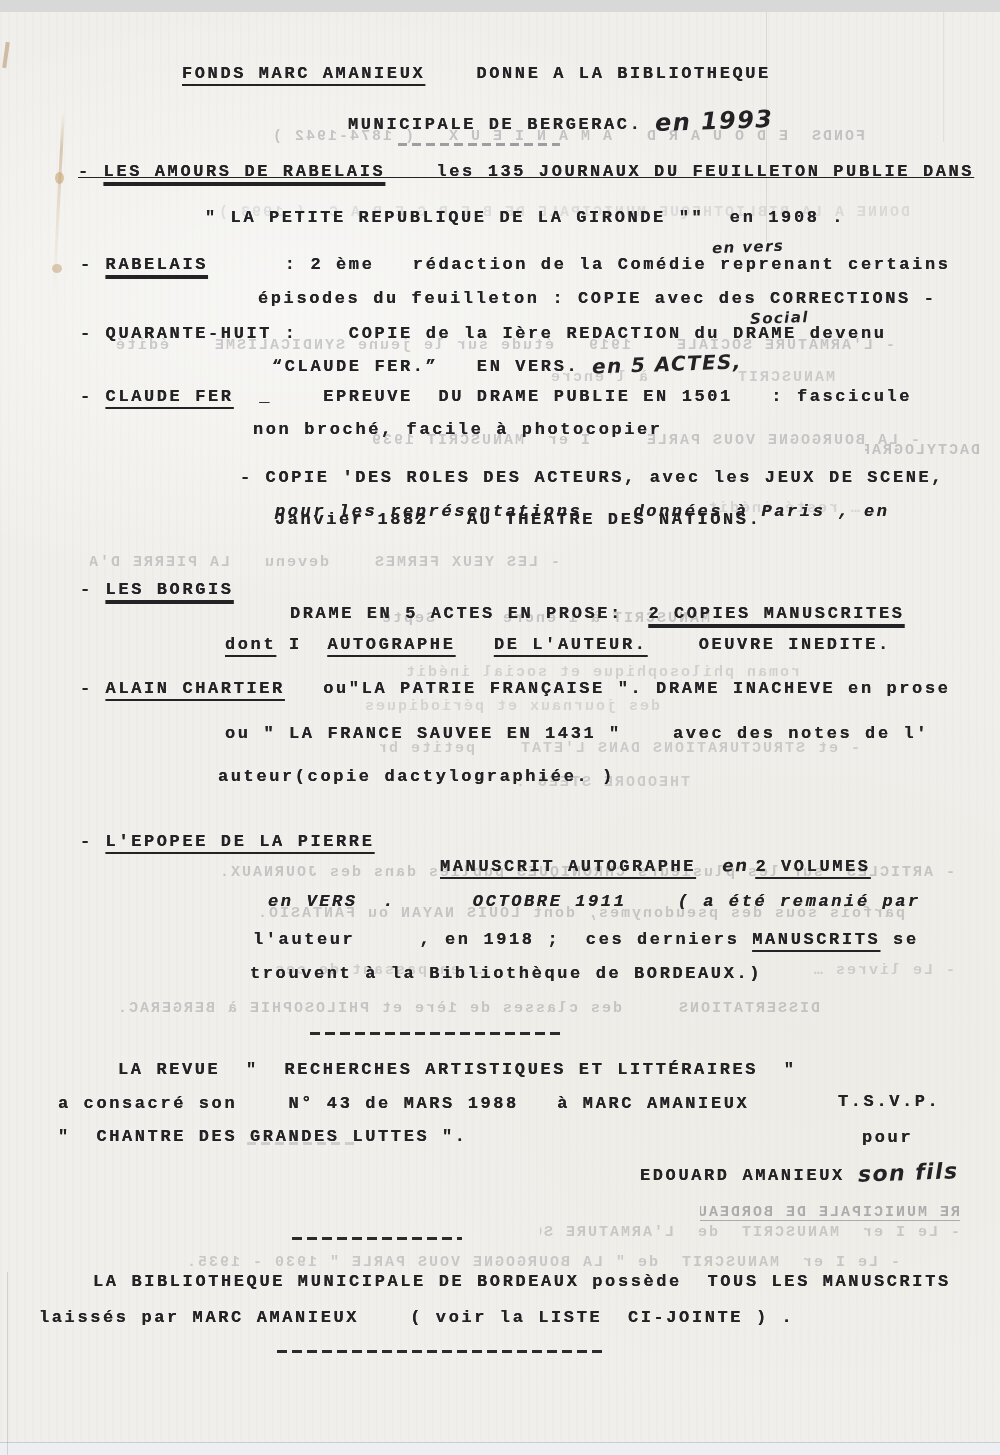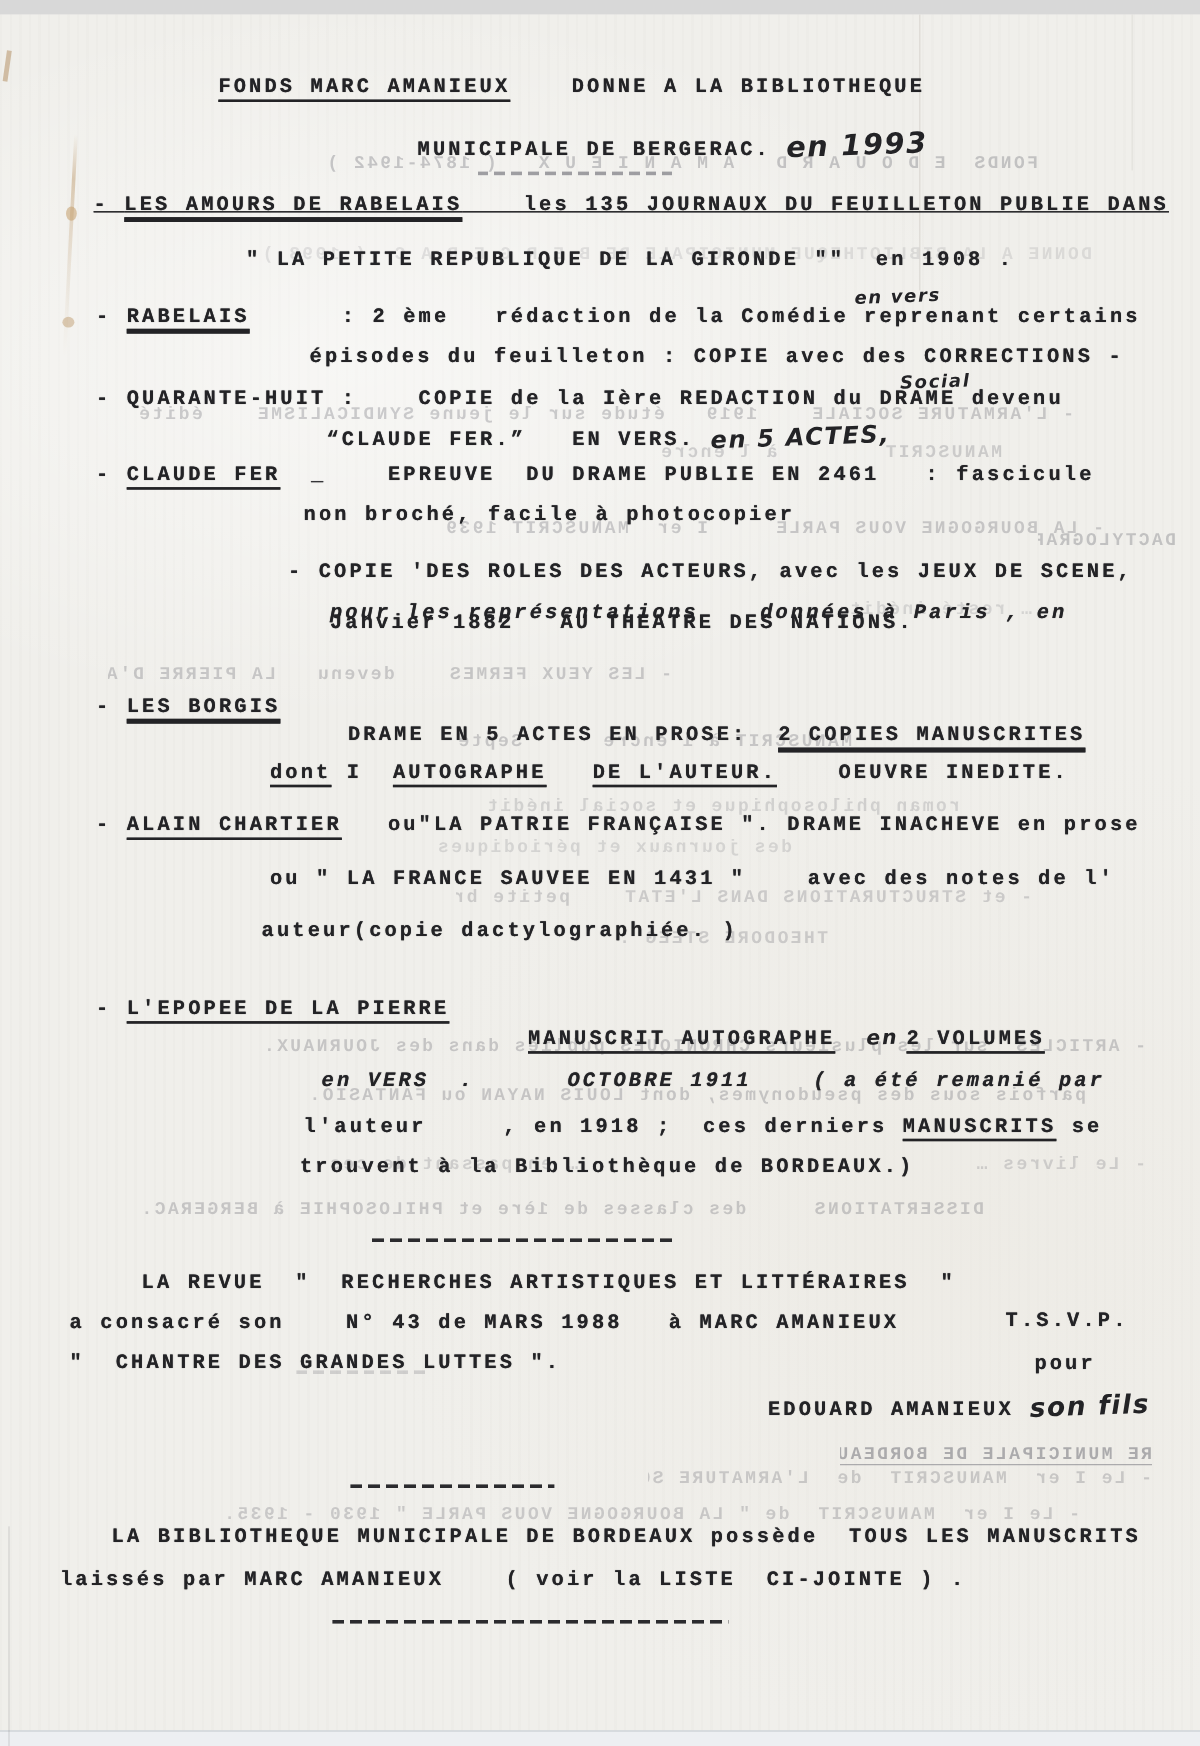--- a/index.html
+++ b/index.html
@@ -50,21 +50,21 @@
       <div class="line" style="left: 182px; top: 52px;"><span class="typed u-solid">FONDS MARC AMANIEUX</span><span class="typed">    DONNE A LA BIBLIOTHEQUE</span></div>
       <div class="line" style="left: 348px; top: 95px;"><span class="typed">MUNICIPALE DE BERGERAC. </span><span class="hand" style="font-size: 24px;">en 1993</span></div>
       <div class="line" style="left: 78px; top: 150px; text-decoration: underline;"><span class="typed">- </span><span class="typed u-heavy">LES AMOURS DE RABELAIS</span><span class="typed">    les 135 JOURNAUX DU FEUILLETON PUBLIE DANS</span></div>
       <div class="line" style="left: 205px; top: 196px;"><span class="typed">" LA PETITE REPUBLIQUE DE LA GIRONDE ""  en 1908 .</span></div>
       <div class="line" style="left: 712px; top: 226px;"><span class="hand" style="font-size: 15px;">en vers</span></div>
       <div class="line" style="left: 80px; top: 243px;"><span class="typed">- </span><span class="typed u-heavy">RABELAIS</span><span class="typed">      : 2 ème   rédaction de la Comédie reprenant certains</span></div>
       <div class="line" style="left: 258px; top: 277px;"><span class="typed">épisodes du feuilleton : COPIE avec des CORRECTIONS -</span></div>
       <div class="line" style="left: 750px; top: 297px;"><span class="hand" style="font-size: 15px;">Social</span></div>
       <div class="line" style="left: 80px; top: 312px;"><span class="typed">- </span><span class="typed u-dashed">QUARANTE-HUIT</span><span class="typed"> :    COPIE de la Ière REDACTION du DRAME devenu</span></div>
       <div class="line" style="left: 272px; top: 340px;"><span class="typed">“CLAUDE FER.”   EN VERS. </span><span class="hand" style="font-size: 20px;">en 5 ACTES,</span></div>
-      <div class="line" style="left: 80px; top: 375px;"><span class="typed">- </span><span class="typed u-solid">CLAUDE FER</span><span class="typed">  _    EPREUVE  DU DRAME PUBLIE EN 2461   : fascicule</span></div>
+      <div class="line" style="left: 80px; top: 375px;"><span class="typed">- </span><span class="typed u-solid">CLAUDE FER</span><span class="typed">  _    EPREUVE  DU DRAME PUBLIE EN 1501   : fascicule</span></div>
       <div class="line" style="left: 253px; top: 408px;"><span class="typed">non broché, facile à photocopier</span></div>
       <div class="line" style="left: 240px; top: 456px;"><span class="typed">- COPIE 'DES ROLES DES ACTEURS, avec les JEUX DE SCENE,</span></div>
       <div class="line" style="left: 275px; top: 490px; font-style: italic;"><span class="typed">pour les représentations    données à Paris , en</span></div>
       <div class="line" style="left: 275px; top: 498px; text-align: right;"><span class="typed">Janvier 1882   AU THEATRE DES NATIONS.</span></div>
       <div class="line" style="left: 80px; top: 568px; text-align: center;"><span class="typed">- </span><span class="typed u-heavy">LES BORGIS</span></div>
       <div class="line" style="left: 290px; top: 592px;"><span class="typed">DRAME EN 5 ACTES EN PROSE:  </span><span class="typed u-heavy">2 COPIES MANUSCRITES</span></div>
       <div class="line" style="left: 225px; top: 623px;"><span class="typed u-solid">dont</span><span class="typed"> I  </span><span class="typed u-solid">AUTOGRAPHE</span><span class="typed">   </span><span class="typed u-solid">DE L'AUTEUR.</span><span class="typed">    OEUVRE INEDITE.</span></div>
       <div class="line" style="left: 80px; top: 667px;"><span class="typed">- </span><span class="typed u-solid">ALAIN CHARTIER</span><span class="typed">   ou"LA PATRIE FRANÇAISE ". DRAME INACHEVE en prose</span></div>
       <div class="line" style="left: 225px; top: 712px;"><span class="typed">ou " LA FRANCE SAUVEE EN 1431 "    avec des notes de l'</span></div>
       <div class="line" style="left: 218px; top: 755px;"><span class="typed">auteur(copie dactylographiée. )</span></div>
@@ -73,21 +73,21 @@
       <div class="line" style="left: 268px; top: 880px; font-style: italic;"><span class="typed">en VERS  .      OCTOBRE 1911    ( a été remanié par</span></div>
       <div class="line" style="left: 253px; top: 918px;"><span class="typed">l'auteur     , en 1918 ;  ces derniers </span><span class="typed u-solid">MANUSCRITS</span><span class="typed"> se</span></div>
       <div class="line" style="left: 250px; top: 952px;"><span class="typed">trouvent à la Bibliothèque de BORDEAUX.)</span></div>
       <div class="line" style="left: 118px; top: 1048px;"><span class="typed">LA REVUE  "  RECHERCHES ARTISTIQUES ET LITTÉRAIRES  "</span></div>
       <div class="line" style="left: 58px; top: 1082px;"><span class="typed">a consacré son    N° 43 de MARS 1988   à MARC AMANIEUX</span></div>
       <div class="line" style="left: 838px; top: 1080px;"><span class="typed">T.S.V.P.</span></div>
       <div class="line" style="left: 58px; top: 1115px;"><span class="typed">"  CHANTRE DES GRANDES LUTTES ".</span></div>
       <div class="line" style="left: 862px; top: 1116px;"><span class="typed">pour</span></div>
       <div class="line" style="left: 640px; top: 1148px;"><span class="typed">EDOUARD AMANIEUX </span><span class="hand" style="font-size: 22px;">son fils</span></div>
       <div class="line" style="left: 93px; top: 1260px;"><span class="typed">LA BIBLIOTHEQUE MUNICIPALE DE </span><span class="typed u-dashed">BORDEAUX</span><span class="typed"> possède  </span><span class="typed u-dashed">TOUS LES MANUSCRITS</span></div>
-      <div class="line" style="left: 50px; top: 1296px;"><span class="typed">laissés par MARC AMANIEUX    ( voir la LISTE  CI-JOINTE ) .</span></div>
+      <div class="line" style="left: 39px; top: 1296px;"><span class="typed">laissés par MARC AMANIEUX    ( voir la LISTE  CI-JOINTE ) .</span></div>
       <div class="sep" style="left: 310px; top: 1020px; width: 250px;"></div>
       <div class="sep" style="left: 292px; top: 1225px; width: 170px;"></div>
       <div class="sep" style="left: 277px; top: 1338px; width: 330px;"></div>
       <div class="ghost" style="left: 115px; top: 116px; width: 750px; opacity: 0.3;">FONDS  E D O U A R D   A M A N I E U X   ( 1874-1942 )</div>
       <div class="ghost" style="left: 60px; top: 192px; width: 850px; opacity: 0.14;">DONNE A LA BIBLIOTHEQUE MUNICIPALE DE B E R G E R A C  ( 1993 )</div>
       <div class="ghost" style="left: 85px; top: 325px; width: 810px; opacity: 0.28;">- L'ARMATURE SOCIALE    1919   étude sur le jeune SYNDICALISME    édité</div>
       <div class="ghost" style="left: 420px; top: 357px; width: 415px; opacity: 0.24;">MANUSCRIT        à l'encre</div>
       <div class="ghost" style="left: 260px; top: 420px; width: 660px; opacity: 0.28;">- LA BOURGOGNE VOUS PARLE     I er  MANUSCRIT 1939</div>
       <div class="ghost" style="left: 865px; top: 430px; width: 115px; opacity: 0.3;">DACTYLOGRAPHIES.</div>
       <div class="ghost" style="left: 560px; top: 488px; width: 300px; opacity: 0.18;">… resté inédit.</div>

